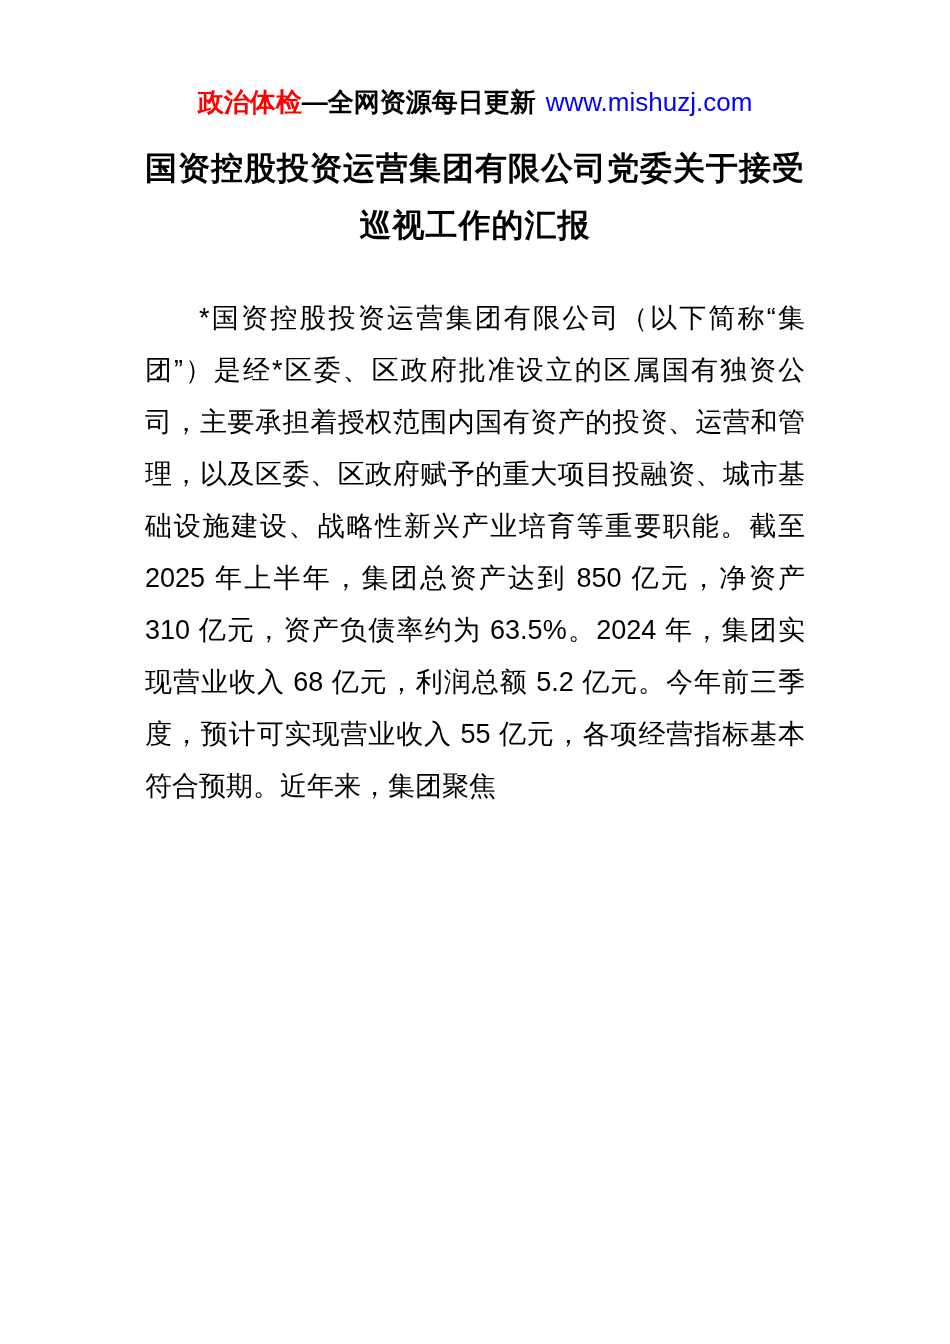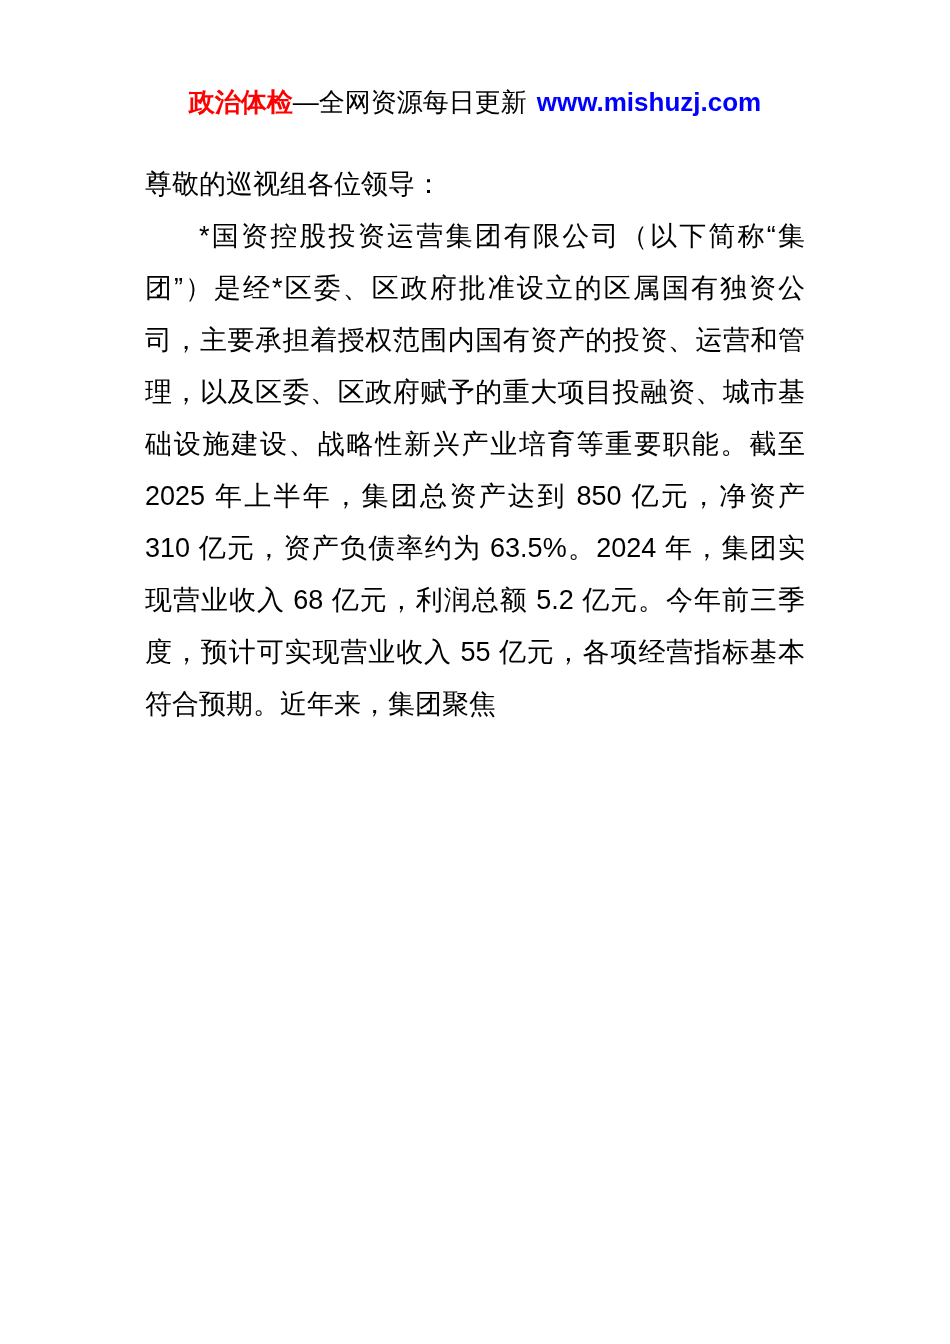--- a/index.html
+++ b/index.html
@@ -22,25 +22,25 @@
     font-size: 26px;
     line-height: 36px;
     white-space: nowrap;
   }
   .site-name {
     color: #ff0000;
     font-weight: 700;
   }
   .site-tagline {
     color: #000000;
-    font-weight: 400;
+    font-weight: 700;
   }
   .site-url {
     color: #0000ff;
-    font-weight: 700;
+    font-weight: 400;
     margin-left: 10px;
     text-decoration: none;
     cursor: pointer;
   }
   .doc-title {
     width: 680px;
     margin: 20px auto 0 auto;
     font-size: 32px;
     line-height: 57px;
     font-weight: 700;
@@ -64,19 +64,19 @@
 </style>
 </head>
 <body>
 
 <div class="page">
 
   <div class="site-header">
     <span class="site-name">政治体检</span><span class="site-tagline">—全网资源每日更新</span><span class="site-url">www.mishuzj.com</span>
   </div>
 
+  <h1 class="doc-title">国资控股投资运营集团有限公司党委关于接受巡视工作的汇报</h1>
 
   <div class="doc-body">
-    <p>尊敬的巡视组各位领导：</p>
     <p class="indent">*国资控股投资运营集团有限公司（以下简称“集团”）是经*区委、区政府批准设立的区属国有独资公司，主要承担着授权范围内国有资产的投资、运营和管理，以及区委、区政府赋予的重大项目投融资、城市基础设施建设、战略性新兴产业培育等重要职能。截至 2025 年上半年，集团总资产达到 850 亿元，净资产 310 亿元，资产负债率约为 63.5%。2024 年，集团实现营业收入 68 亿元，利润总额 5.2 亿元。今年前三季度，预计可实现营业收入 55 亿元，各项经营指标基本符合预期。近年来，集团聚焦</p>
   </div>
 
 </div>
 
 </body></html>

